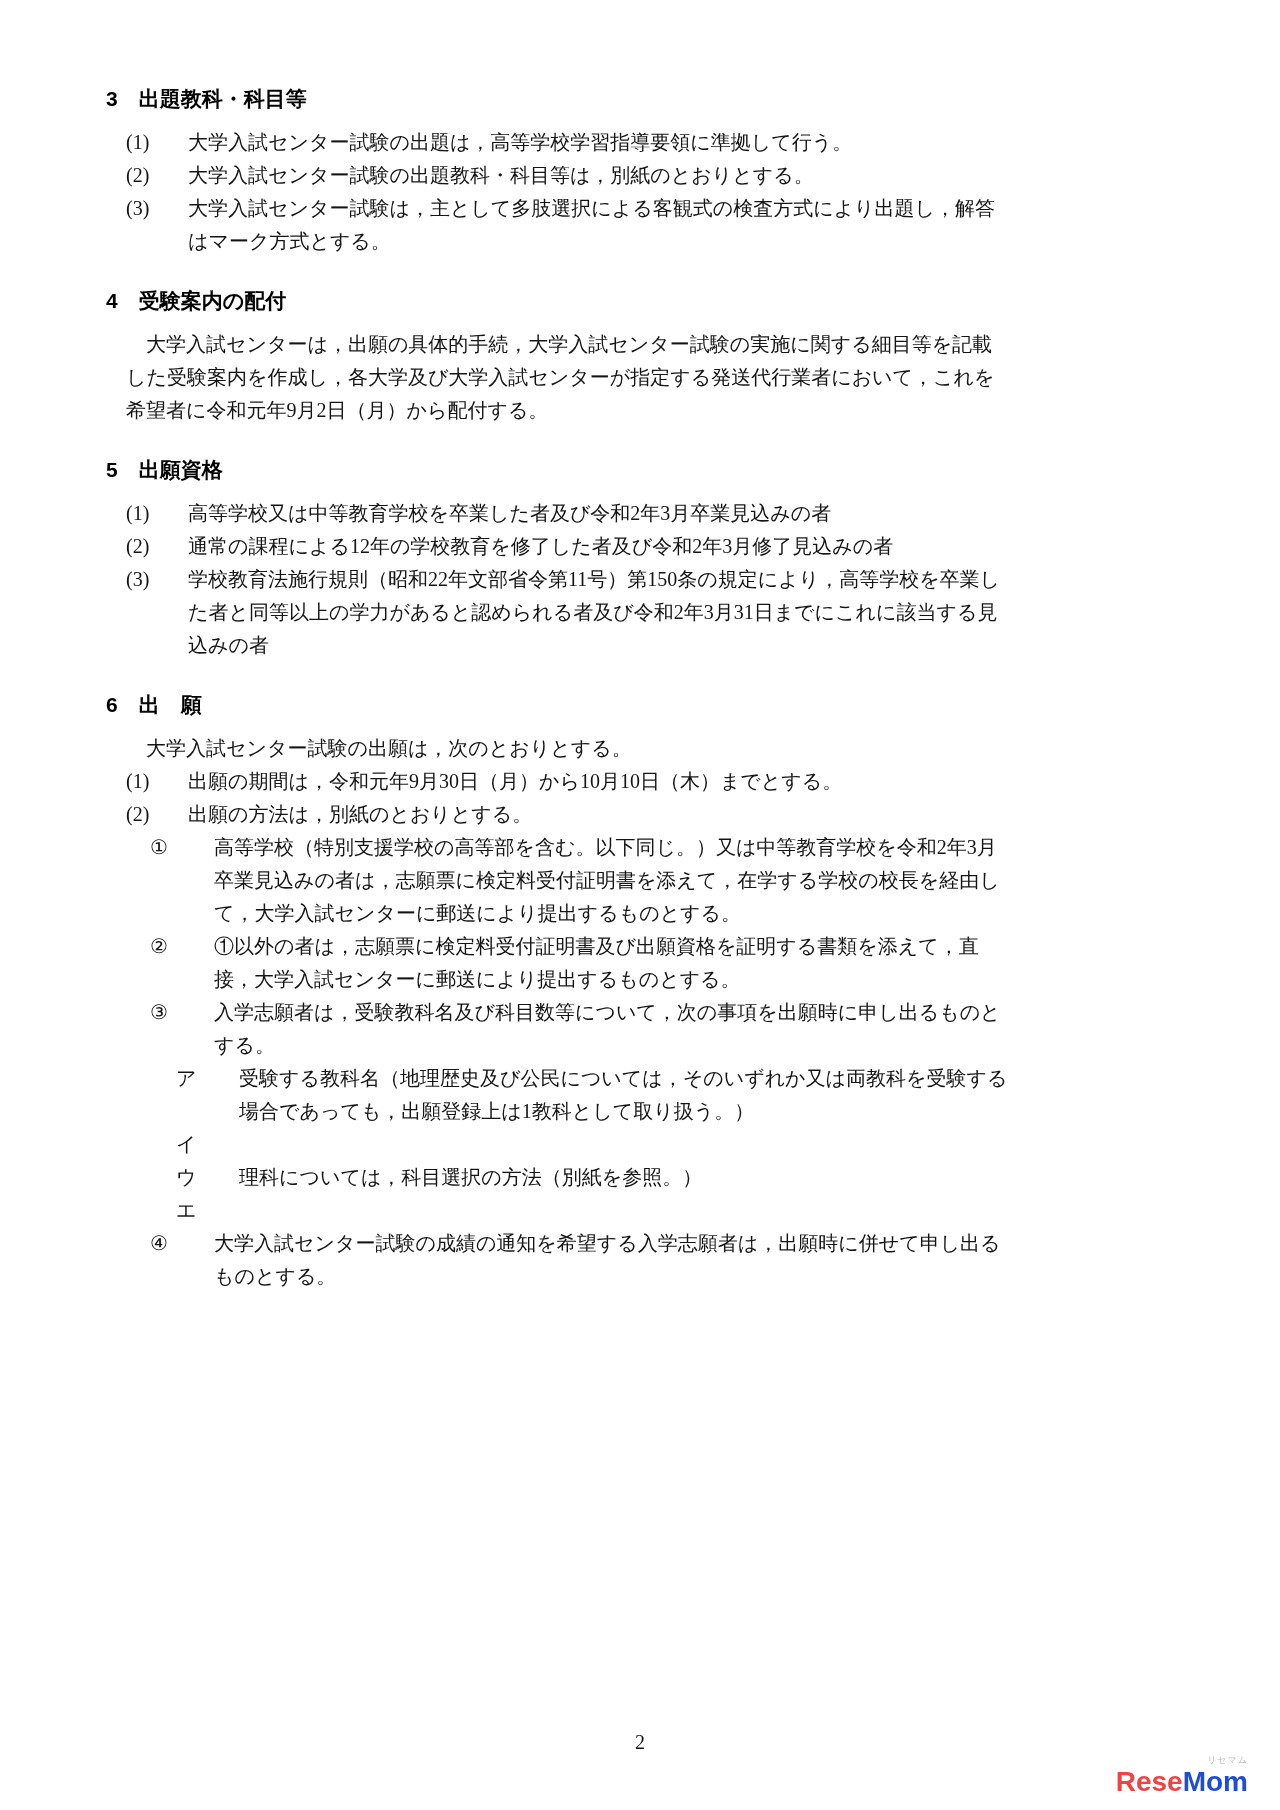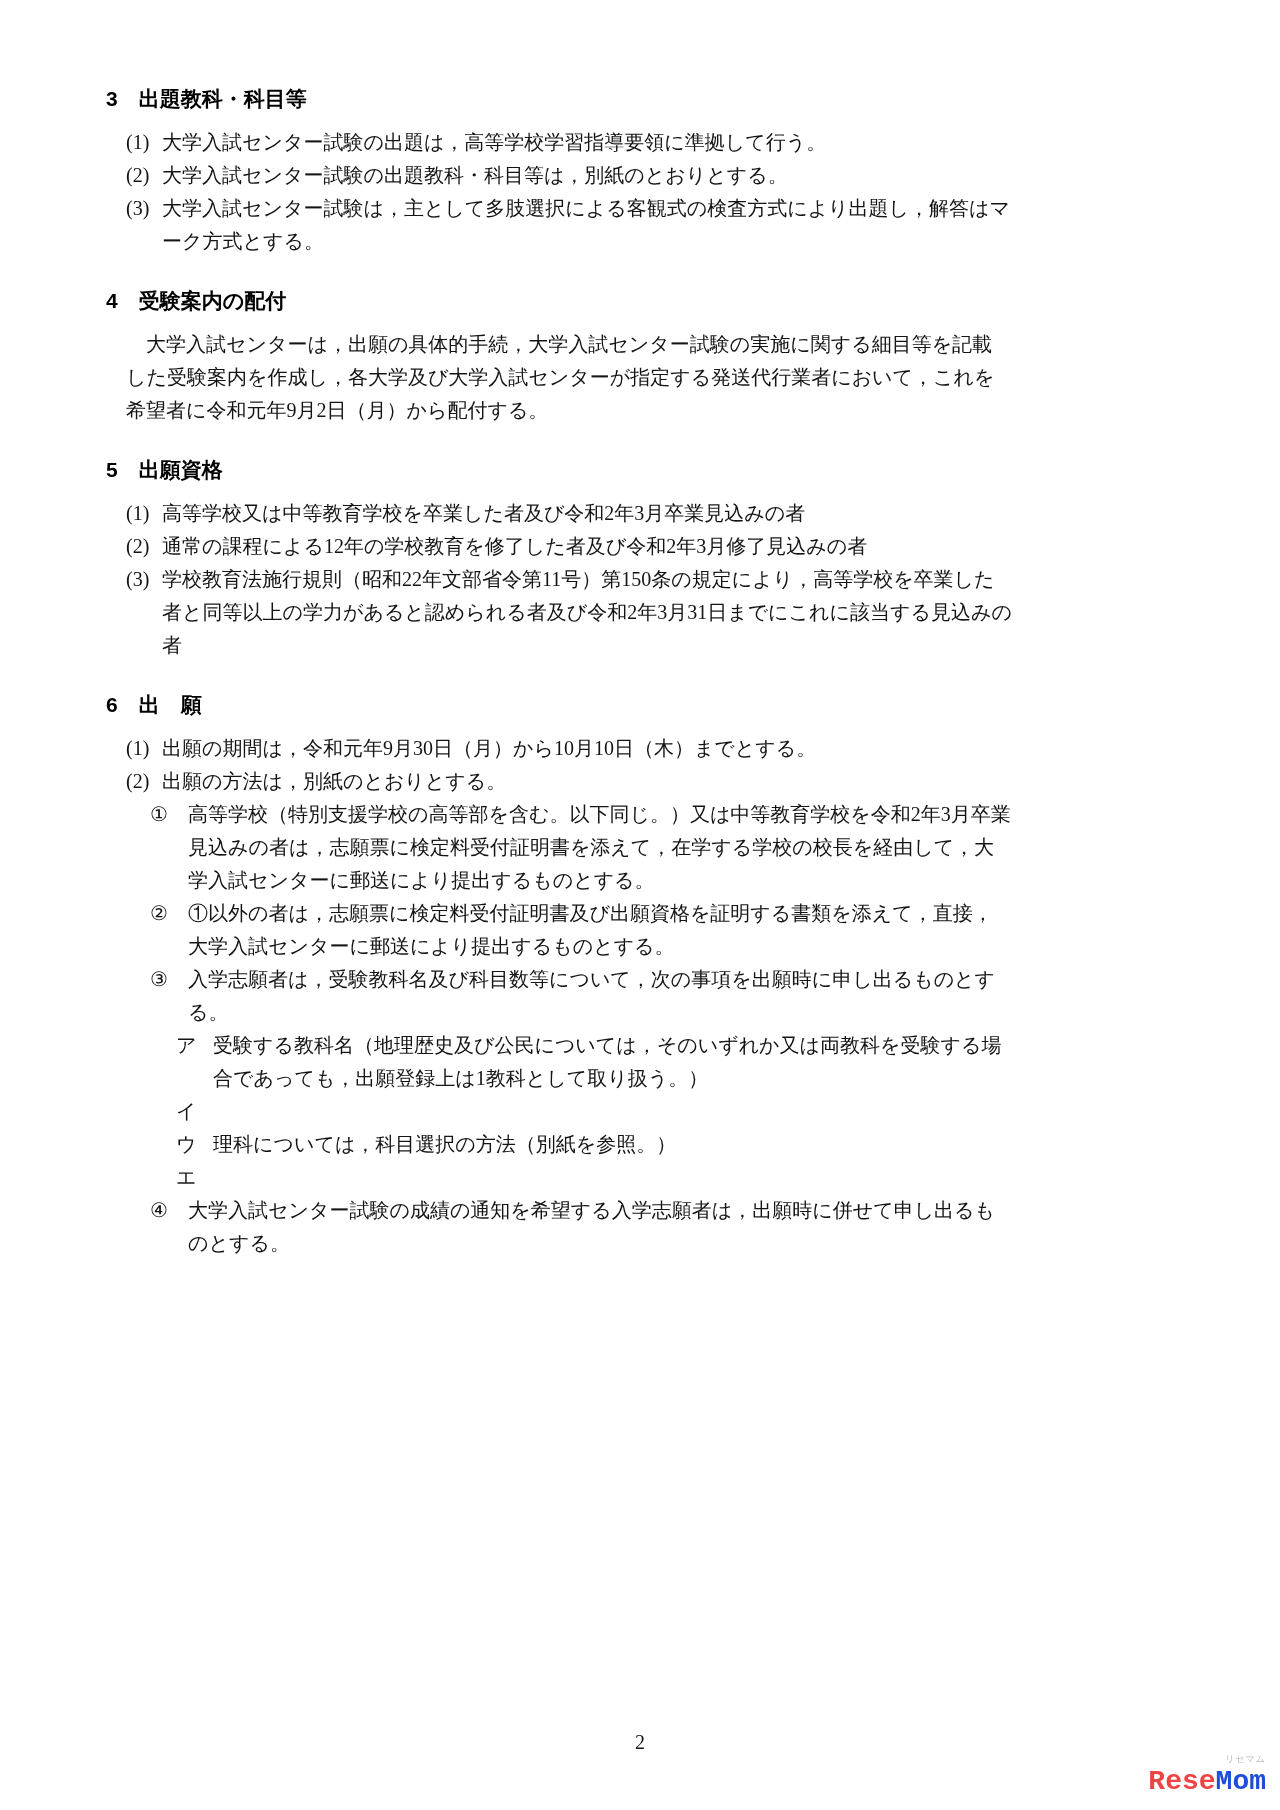--- a/index.html
+++ b/index.html
@@ -18,28 +18,28 @@
     margin:0 0 14px 0;
   }
   .txt{font-size:20px;line-height:33px;}
   .para{padding-left:20px;text-indent:1em;}
   .item{display:flex;padding-left:20px;}
   .item>.m{flex:0 0 36px;}
   .item2{display:flex;padding-left:44px;}
   .item2>.m{flex:0 0 38px;}
   .item3{display:flex;padding-left:70px;}
   .item3>.m{flex:0 0 37px;}
-  .item>.t,.item2>.t,.item3>.t{flex:1 1 auto;}
+  .item>.t,.item2>.t,.item3>.t{flex:1 1 auto;margin-left:26px;}
   .pagenum{
     position:absolute;left:0;right:0;bottom:56px;text-align:center;
     font-size:20px;color:#141414;
   }
   .logo{
-    position:absolute;right:14px;bottom:14px;text-align:right;
-    font-family:Liberation Mono, monospace;line-height:1.05;
+    position:absolute;right:32px;bottom:14px;text-align:right;
+    font-family:Liberation Sans, sans-serif;line-height:1.05;
   }
   .logo .tiny{display:block;font-size:9px;color:#bcbcbe;letter-spacing:1px;margin-bottom:1px;}
   .logo .word{font-size:28px;font-weight:700;}
   .logo .g{color:#ef4444;}
   .logo .o{color:#1d4ed8;}
 </style>
 </head>
 <body>
 
 <div class="page">
@@ -88,20 +88,21 @@
       <span class="m">(3)</span>
       <div class="t">学校教育法施行規則（昭和22年文部省令第11号）第150条の規定により，高等学校を卒業した者と同等以上の学力があると認められる者及び令和2年3月31日までにこれに該当する見込みの者</div>
     </div>
   </div>
 
   <div class="sec">
     <div class="heading">
       <span>6</span>
       <span>出　願</span>
     </div>
+    <div class="txt para">大学入試センター試験の出願は，次のとおりとする。</div>
     <div class="txt item">
       <span class="m">(1)</span>
       <div class="t">出願の期間は，令和元年9月30日（月）から10月10日（木）までとする。</div>
     </div>
     <div class="txt item">
       <span class="m">(2)</span>
       <div class="t">出願の方法は，別紙のとおりとする。</div>
     </div>
     <div class="txt item2">
       <span class="m">①</span>

